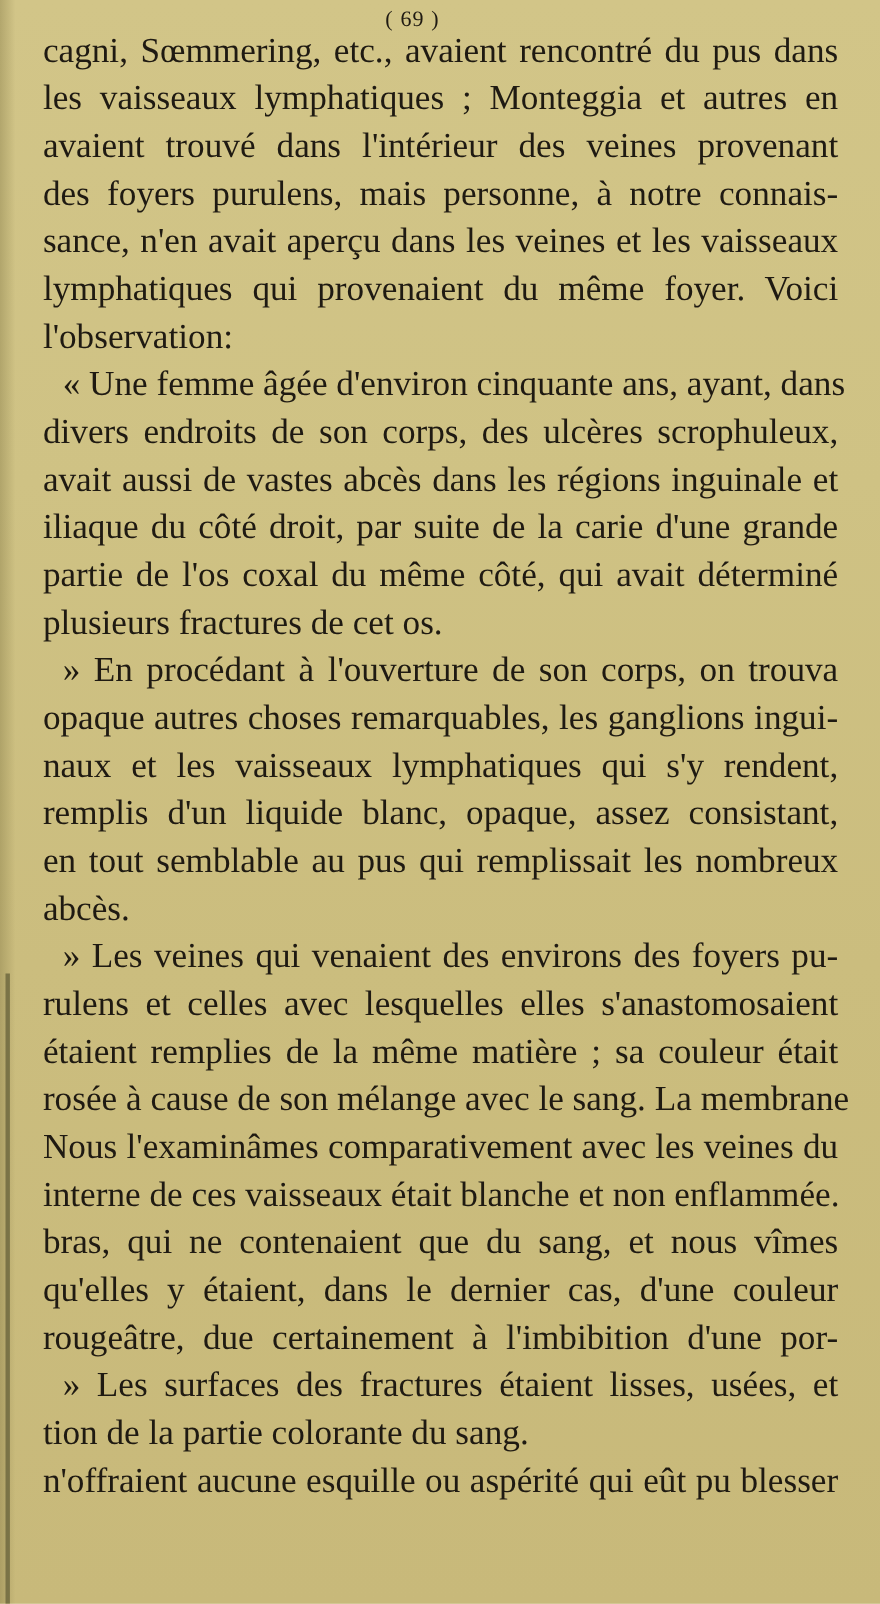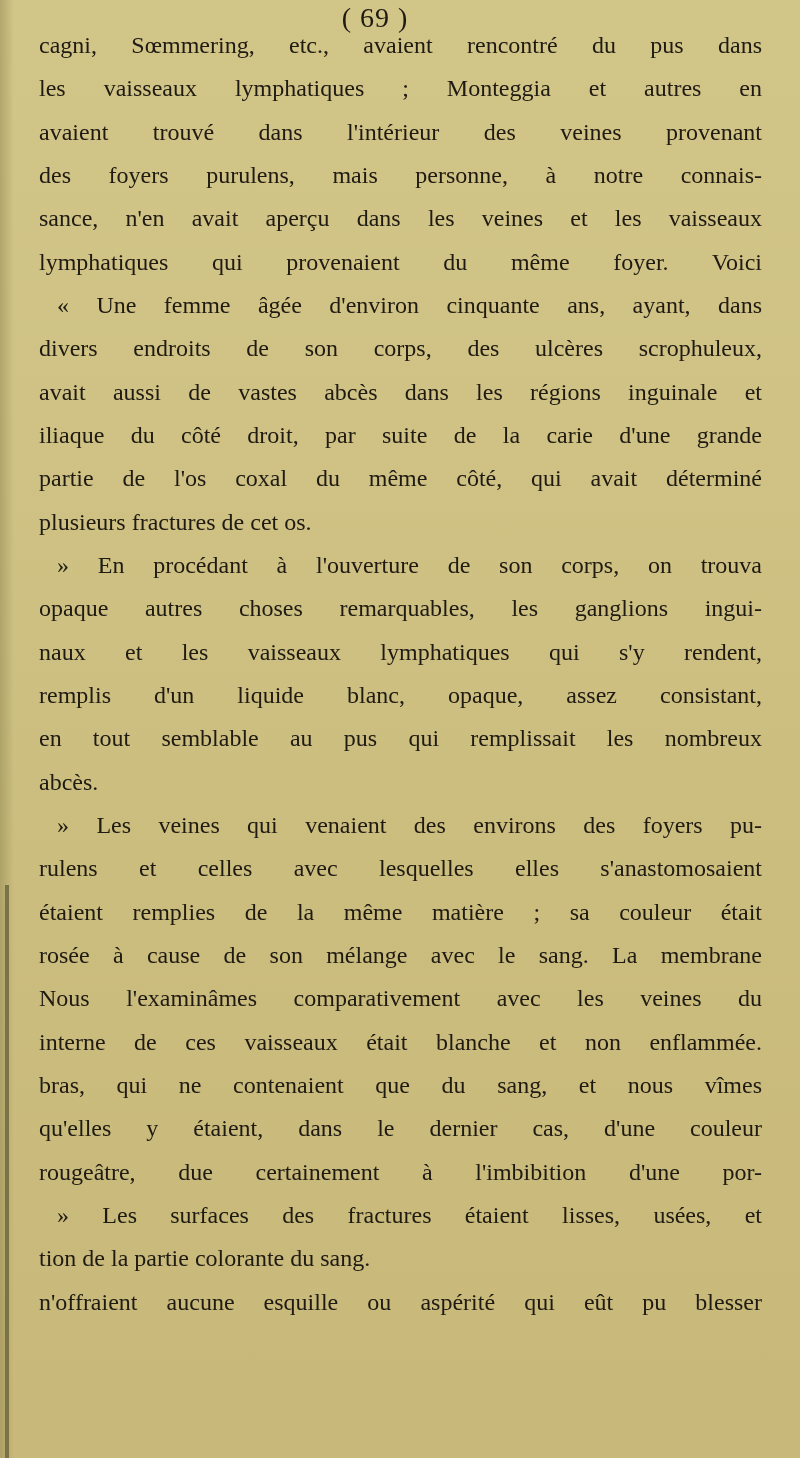--- a/index.html
+++ b/index.html
@@ -12,28 +12,28 @@
   .left-shadow {
     position: absolute; left: 0; top: 0; width: 14px; height: 1458px;
     background: linear-gradient(90deg, rgba(120,110,60,0.35), rgba(0,0,0,0));
   }
   .spine-line {
     position: absolute; left: 5px; top: 885px; width: 4px; height: 573px;
     background: #6f6840; opacity: 0.85;
   }
   .page-number {
     position: absolute; top: 0px; left: 0; width: 750px; text-align: center;
-    font-size: 28px; line-height: 36px; letter-spacing: 1px;
+    font-size: 20px; line-height: 36px; letter-spacing: 1px;
   }
   .text-block {
     position: absolute; left: 39px; top: 24px; width: 723px;
   }
   .line {
     display: block; height: 35.1px; line-height: 35.1px;
-    font-size: 24px; white-space: nowrap;
+    font-size: 32px; white-space: nowrap;
     text-align: justify; text-align-last: justify;
     transform-origin: left center;
   }
   .line.indent { padding-left: 18px; }
   .line.last { text-align-last: left; }
 </style>
 </head>
 <body>
 
 <div class="left-shadow"></div>
@@ -41,20 +41,21 @@
 
 <div class="page-number">( 69 )</div>
 
 <div class="text-block" id="text-block">
     <span class="line" style="height: 43.3333px; line-height: 43.3333px; display: block; width: auto;">cagni, Sœmmering, etc., avaient rencontré du pus dans</span>
     <span class="line" style="height: 43.3333px; line-height: 43.3333px; display: block; width: auto;">les vaisseaux lymphatiques ; Monteggia et autres en</span>
     <span class="line" style="height: 43.3333px; line-height: 43.3333px; display: block; width: auto;">avaient trouvé dans l'intérieur des veines provenant</span>
     <span class="line" style="height: 43.3333px; line-height: 43.3333px; display: block; width: auto;">des foyers purulens, mais personne, à notre connais-</span>
     <span class="line" style="height: 43.3333px; line-height: 43.3333px; display: block; width: auto;">sance, n'en avait aperçu dans les veines et les vaisseaux</span>
     <span class="line" style="height: 43.3333px; line-height: 43.3333px; display: block; width: auto;">lymphatiques qui provenaient du même foyer. Voici</span>
+    <span class="line last" style="height: 43.3333px; line-height: 43.3333px; display: block; width: auto;">l'observation:</span>
     <span class="line indent" style="height: 43.3333px; line-height: 43.3333px; display: block; width: auto;">« Une femme âgée d'environ cinquante ans, ayant, dans</span>
     <span class="line" style="height: 43.3333px; line-height: 43.3333px; display: block; width: auto;">divers endroits de son corps, des ulcères scrophuleux,</span>
     <span class="line" style="height: 43.3333px; line-height: 43.3333px; display: block; width: auto;">avait aussi de vastes abcès dans les régions inguinale et</span>
     <span class="line" style="height: 43.3333px; line-height: 43.3333px; display: block; width: auto;">iliaque du côté droit, par suite de la carie d'une grande</span>
     <span class="line" style="height: 43.3333px; line-height: 43.3333px; display: block; width: auto;">partie de l'os coxal du même côté, qui avait déterminé</span>
     <span class="line last" style="height: 43.3333px; line-height: 43.3333px; display: block; width: auto;">plusieurs fractures de cet os.</span>
     <span class="line indent" style="height: 43.3333px; line-height: 43.3333px; display: block; width: auto;">» En procédant à l'ouverture de son corps, on trouva</span>
     <span class="line" style="height: 43.3333px; line-height: 43.3333px; display: block; width: auto;">opaque autres choses remarquables, les ganglions ingui-</span>
     <span class="line" style="height: 43.3333px; line-height: 43.3333px; display: block; width: auto;">naux et les vaisseaux lymphatiques qui s'y rendent,</span>
     <span class="line" style="height: 43.3333px; line-height: 43.3333px; display: block; width: auto;">remplis d'un liquide blanc, opaque, assez consistant,</span>

